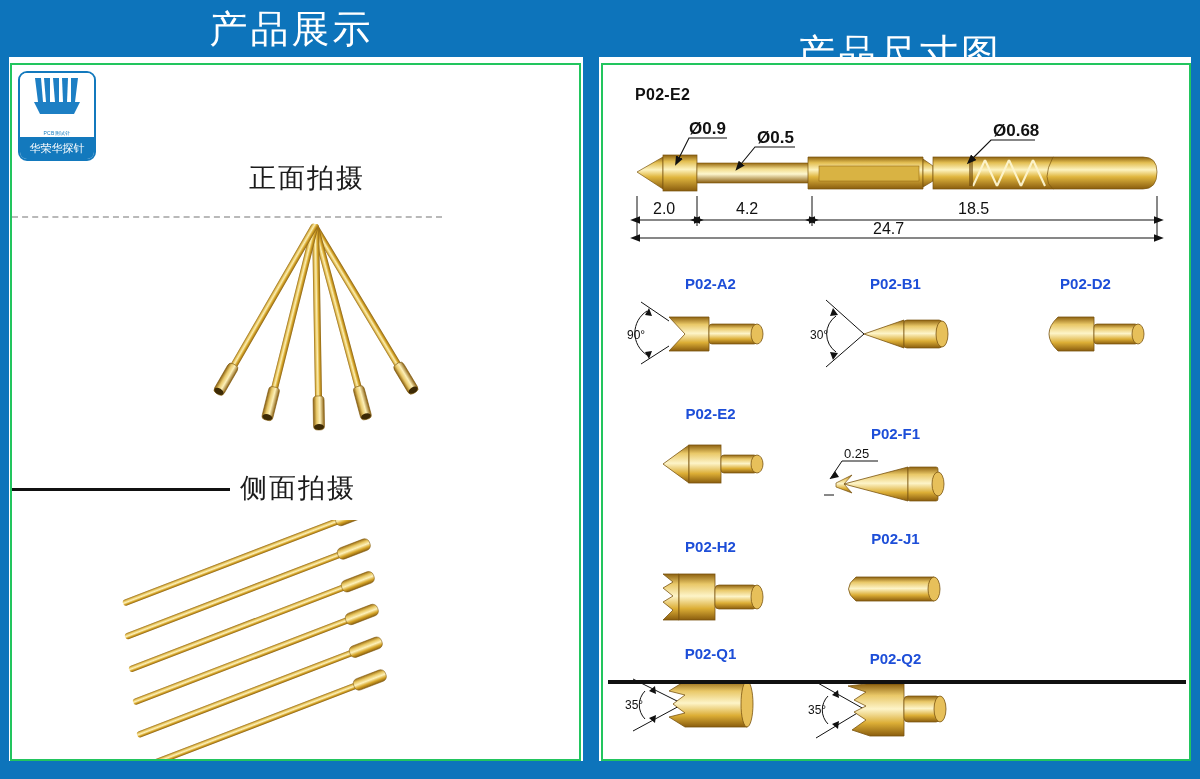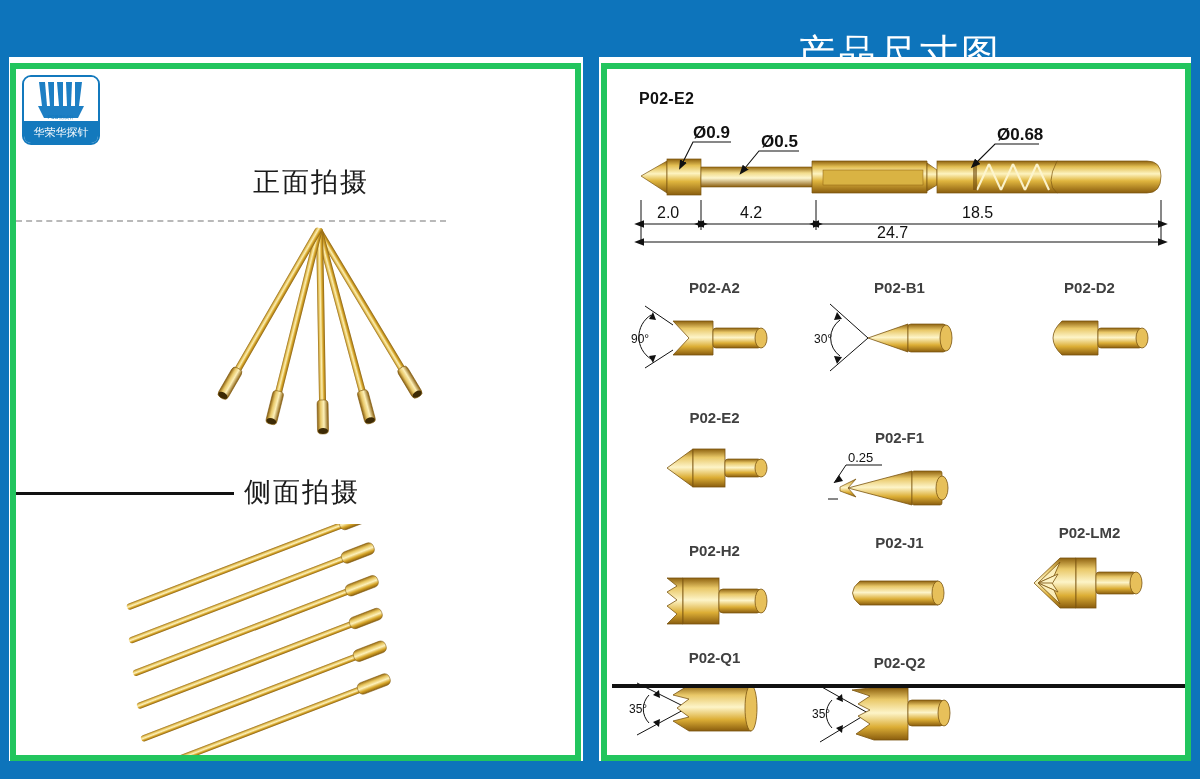--- a/index.html
+++ b/index.html
@@ -51,31 +51,31 @@
     line-height: 1;
     font-family: "DejaVu Sans", "Liberation Sans", sans-serif;
   }
   .hdr-left  { left: 0;    width: 583px; }
   .hdr-right { left: 599px; width: 601px; margin-top: 24px; }
 
   
   .panel {
     position: absolute;
     background: #ffffff;
-    border: 6px solid #22c55e;
+    border: 2px solid #22c55e;
     box-sizing: border-box;
     overflow: hidden;
   }
   .panel-left  { left: 10px;  top: 63px; width: 571px; height: 698px; }
   .panel-right { left: 601px; top: 63px; width: 590px; height: 698px; }
 
   
   .logo {
     position: absolute; left: 6px; top: 6px;
-    width: 78px; height: 70px;
+    width: 78px; height: 90px;
     border: 2px solid #1379bd;
     border-radius: 9px;
     background: #ffffff;
     box-sizing: border-box;
     overflow: hidden;
   }
   .logo-mark {
     position: relative;
     height: 44px; width: 100%;
     background: #ffffff;
@@ -138,21 +138,21 @@
     font-family: "Liberation Sans", sans-serif;
   }
   .hero-label { left: 32px; top: 21px; font-size: 16px; }
 
   .hero-draw { position: absolute; left: 20px; top: 45px; width: 560px; height: 145px; }
 
   .cellbox { position: absolute; }
   .cell-title {
     position: absolute; left: 0; right: 0; top: 0;
     text-align: center;
-    font-weight: bold; font-size: 15px; color: #404040;
+    font-weight: bold; font-size: 15px; color: #1d4ed8;
     font-family: "Liberation Sans", sans-serif;
     white-space: nowrap;
   }
   .cell-art { position: absolute; left: 0; top: 20px; width: 100%; height: 78px; }
 
   .footrule {
     position: absolute; left: 5px; top: 615px; width: 578px; height: 0;
     border-top: 4px solid #111111;
   }
 </style>
@@ -160,20 +160,21 @@
 <body>
 
 <div id="page">
 
   <div class="band-top"></div>
   <div class="band-left"></div>
   <div class="band-right"></div>
   <div class="band-mid"></div>
   <div class="band-bottom"></div>
 
+  <div class="hdr hdr-left">产品展示</div>
   <div class="hdr hdr-right">产品尺寸图</div>
 
   <div class="panel panel-left">
 
     <div class="logo">
       <div class="logo-mark">
         <div class="logo-cup">
           <svg viewBox="0 0 54 40" width="54" height="40">
             <path d="M5 2 L11 2 L13 26 L8 26 Z" fill="#1d7fc4"></path>
             <path d="M14 2 L20 2 L20 26 L16 26 Z" fill="#1d7fc4"></path>
@@ -464,37 +465,20 @@
     <div class="cellbox" style="left:205px; top:465px; width:175px; height:100px;">
       <div class="cell-title">P02-J1</div>
       <div class="cell-art">
         <svg viewBox="0 0 175 78" width="175" height="78">
           <path d="M48 27 L126 27 L126 51 L48 51 Q33 39 48 27 Z" fill="url(#t1)" stroke="#7a5410" stroke-width="0.8"></path>
           <ellipse cx="126" cy="39" rx="6" ry="12" fill="#e7c05a" stroke="#7a5410" stroke-width="0.8"></ellipse>
         </svg>
       </div>
     </div>
 
-    <div class="cellbox" style="left:395px; top:455px; width:175px; height:110px;">
-      <div class="cell-title">P02-LM2</div>
-      <div class="cell-art">
-        <svg viewBox="0 0 175 78" width="175" height="78">
-          <path d="M32 39 L58 14 L74 14 L74 64 L58 64 Z" fill="url(#t1)" stroke="#7a5410" stroke-width="0.8"></path>
-          <g stroke="#7a5410" stroke-width="0.9" fill="#fdf3c4" opacity="0.9">
-            <path d="M36 39 L58 18 L52 32 Z"></path>
-            <path d="M36 39 L56 30 L50 40 Z"></path>
-            <path d="M36 39 L56 48 L50 39 Z"></path>
-            <path d="M36 39 L58 60 L52 46 Z"></path>
-          </g>
-          <rect x="74" y="14" width="20" height="50" fill="url(#t1)" stroke="#7a5410" stroke-width="0.8"></rect>
-          <rect x="94" y="28" width="40" height="22" rx="3" fill="url(#t1)" stroke="#7a5410" stroke-width="0.7"></rect>
-          <ellipse cx="134" cy="39" rx="6" ry="11" fill="#e7c05a" stroke="#7a5410" stroke-width="0.8"></ellipse>
-        </svg>
-      </div>
-    </div>
 
     <div class="cellbox" style="left:20px;  top:580px; width:175px; height:100px;">
       <div class="cell-title">P02-Q1</div>
       <div class="cell-art">
         <svg viewBox="0 0 175 78" width="175" height="78">
           <g stroke="#111" stroke-width="1" fill="none">
             <line x1="10" y1="14" x2="60" y2="39"></line>
             <line x1="10" y1="66" x2="60" y2="39"></line>
             <path d="M22 26 A20 20 0 0 0 22 54"></path>
           </g>

